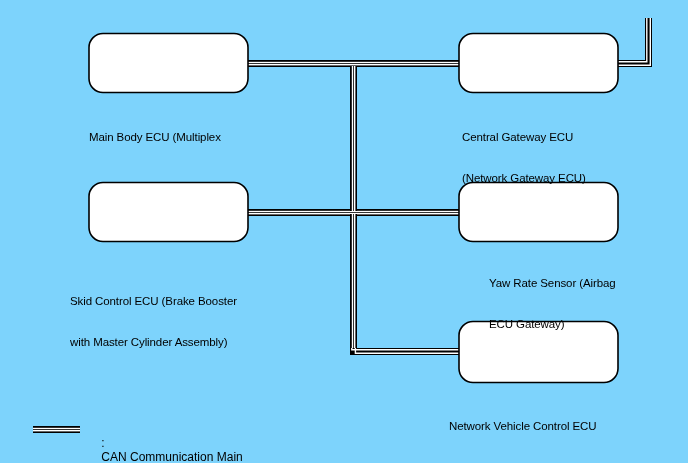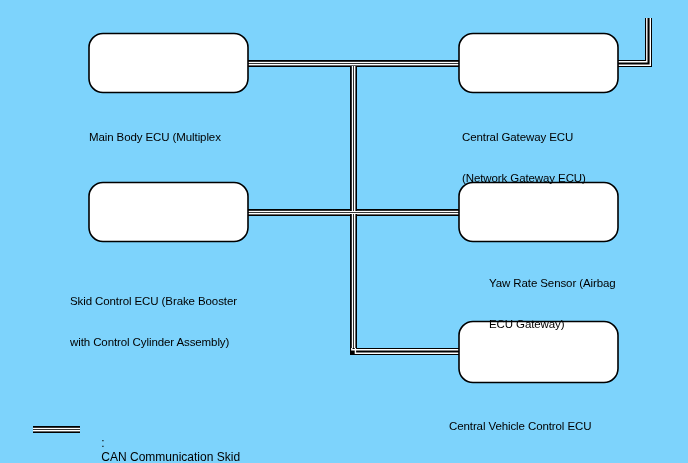--- a/index.html
+++ b/index.html
@@ -128,30 +128,30 @@
     <div>Main Body ECU (Multiplex</div>
   </div>
 
   <div class="ecu-label" style="left:445px; top:104px;margin-left:17px;">
     <div>Central Gateway ECU</div>
     <div>(Network Gateway ECU)</div>
   </div>
 
   <div class="ecu-label" style="left:70px; top:268px;">
     <div>Skid Control ECU (Brake Booster</div>
-    <div>with Control Cylinder Assembly)</div>
+    <div>with Master Cylinder Assembly)</div>
   </div>
 
   <div class="ecu-label" style="left:459px; top:250px;margin-left:30px;">
     <div>Yaw Rate Sensor (Airbag</div>
     <div>ECU Gateway)</div>
   </div>
 
   <div class="ecu-label" style="left:449px; top:393px;">
-    <div>Central Vehicle Control ECU</div>
+    <div>Network Vehicle Control ECU</div>
   </div>
 
   <div class="legend-label" style="left:88px; top:422px;">
     <span>:</span>
-    <span>CAN Communication Skid</span>
+    <span>CAN Communication Main</span>
   </div>
 
 </div>
 
 </body></html>

